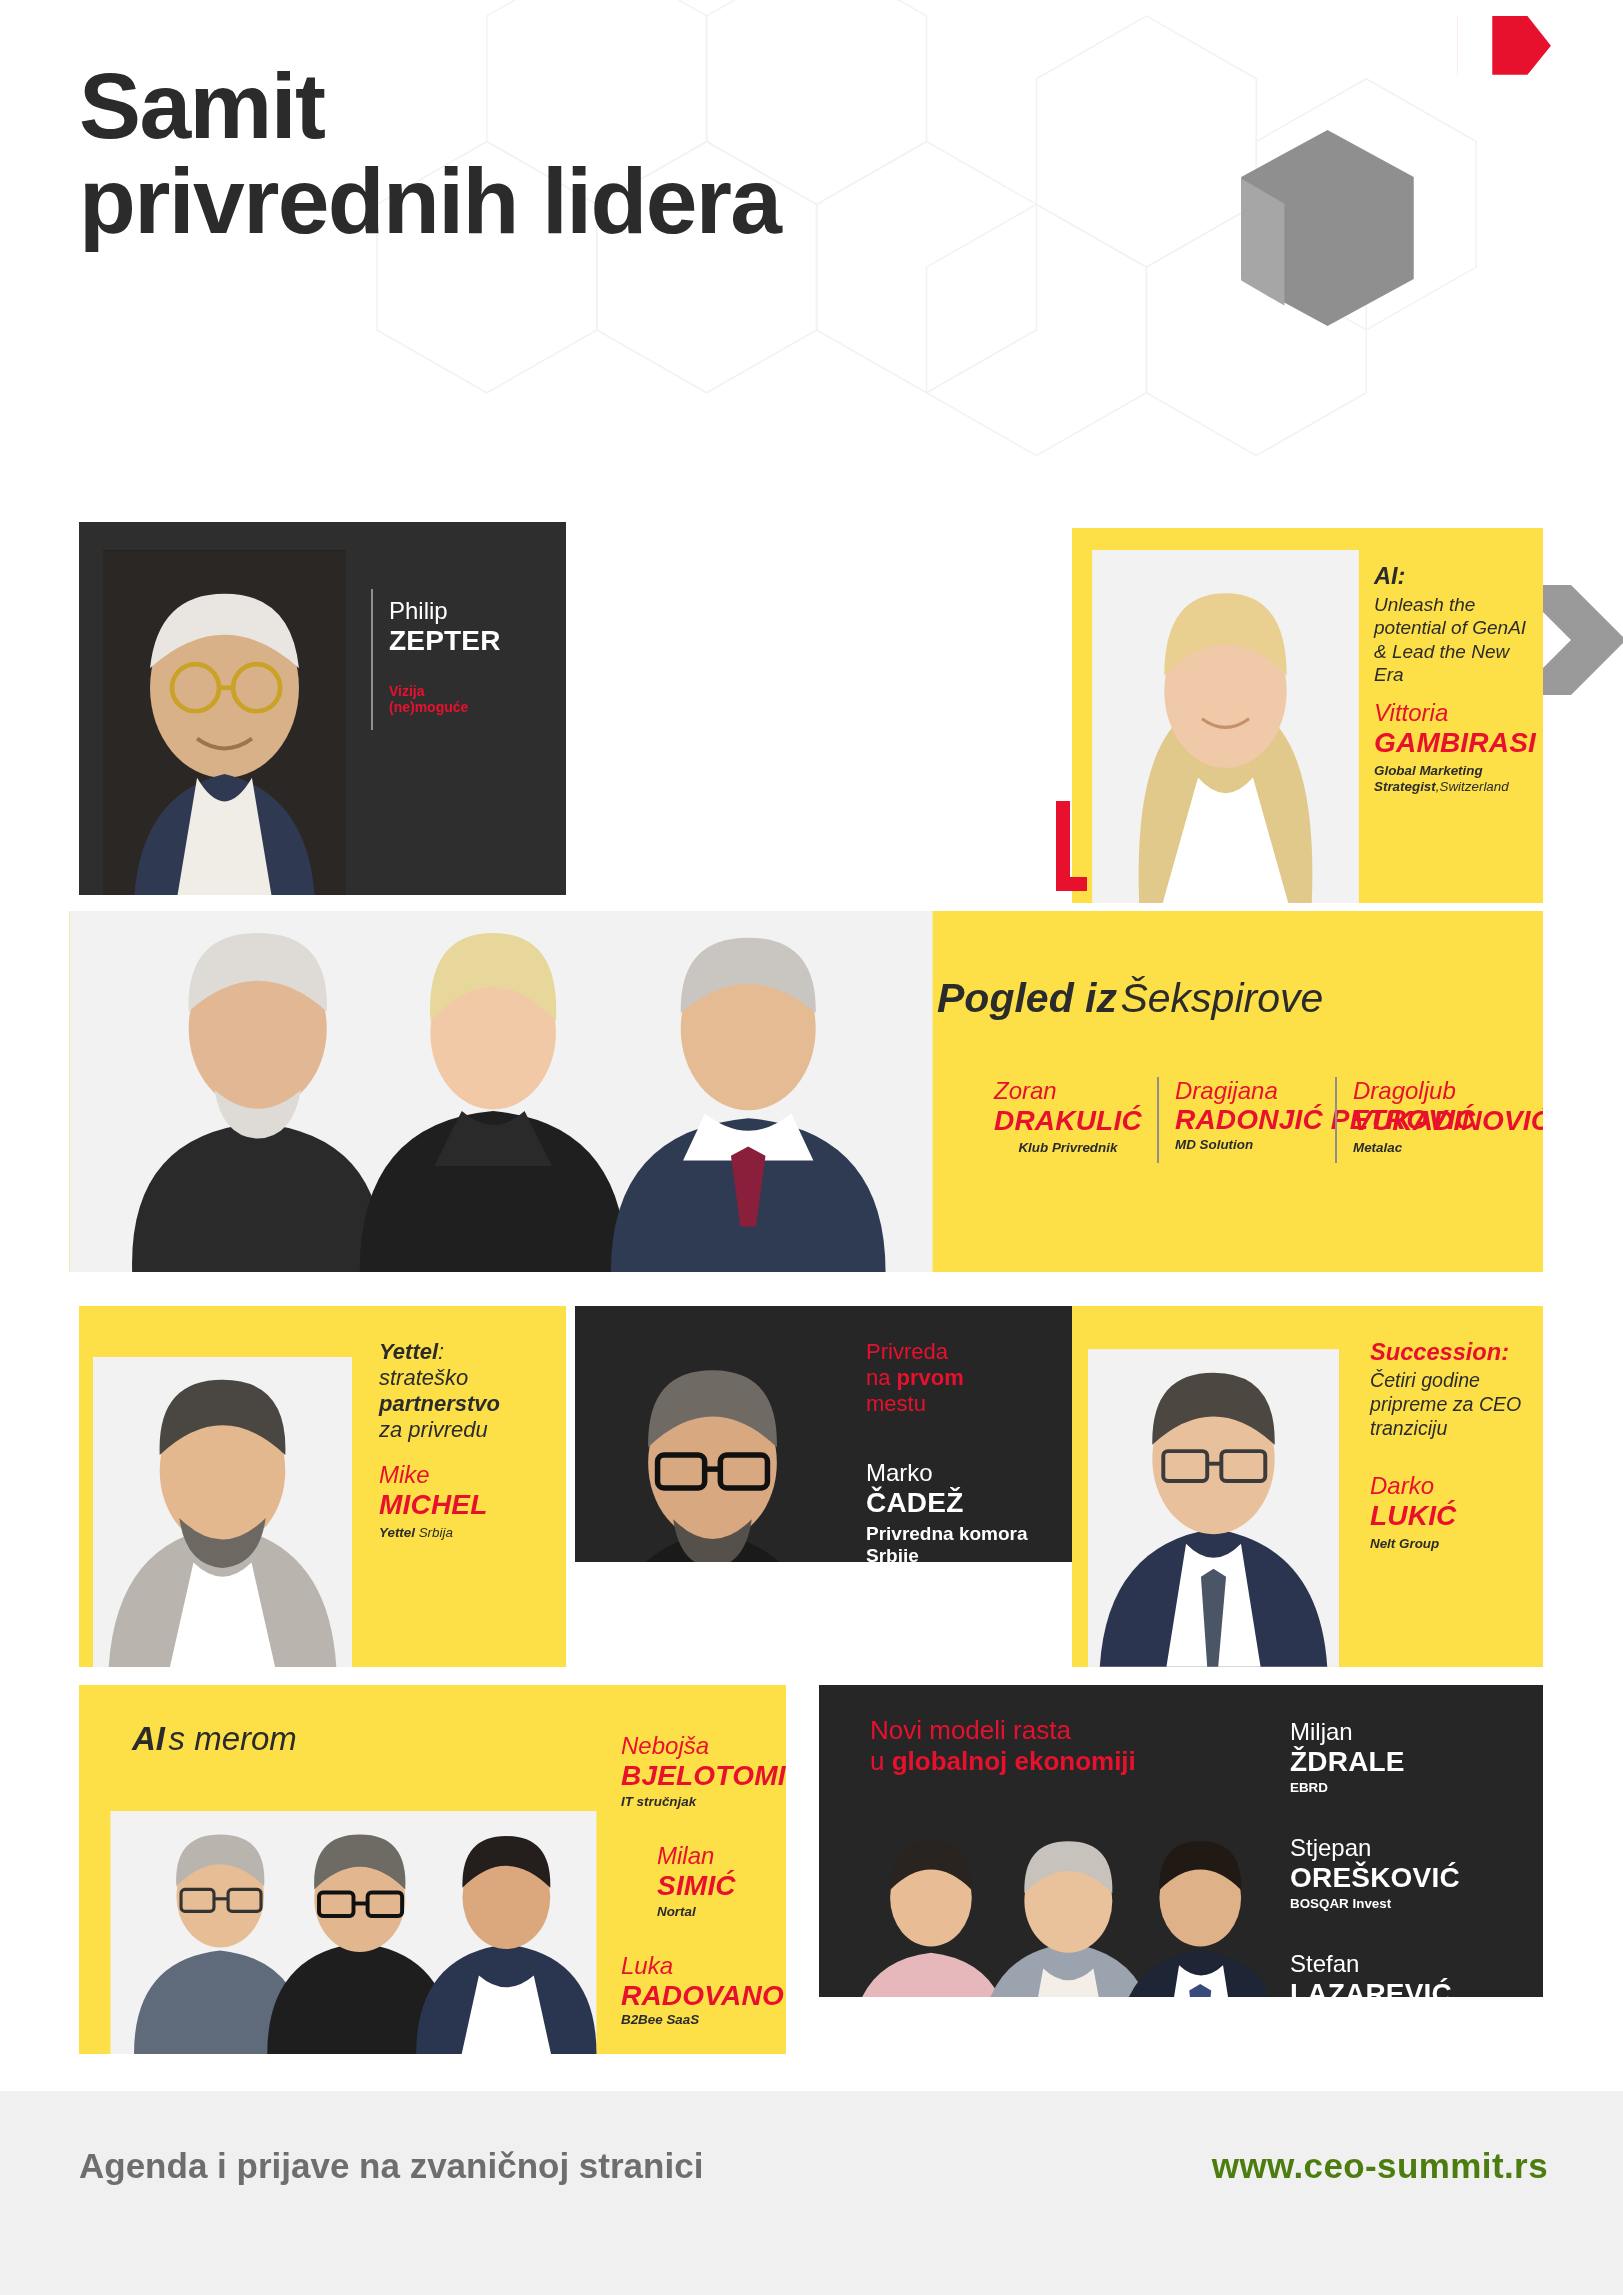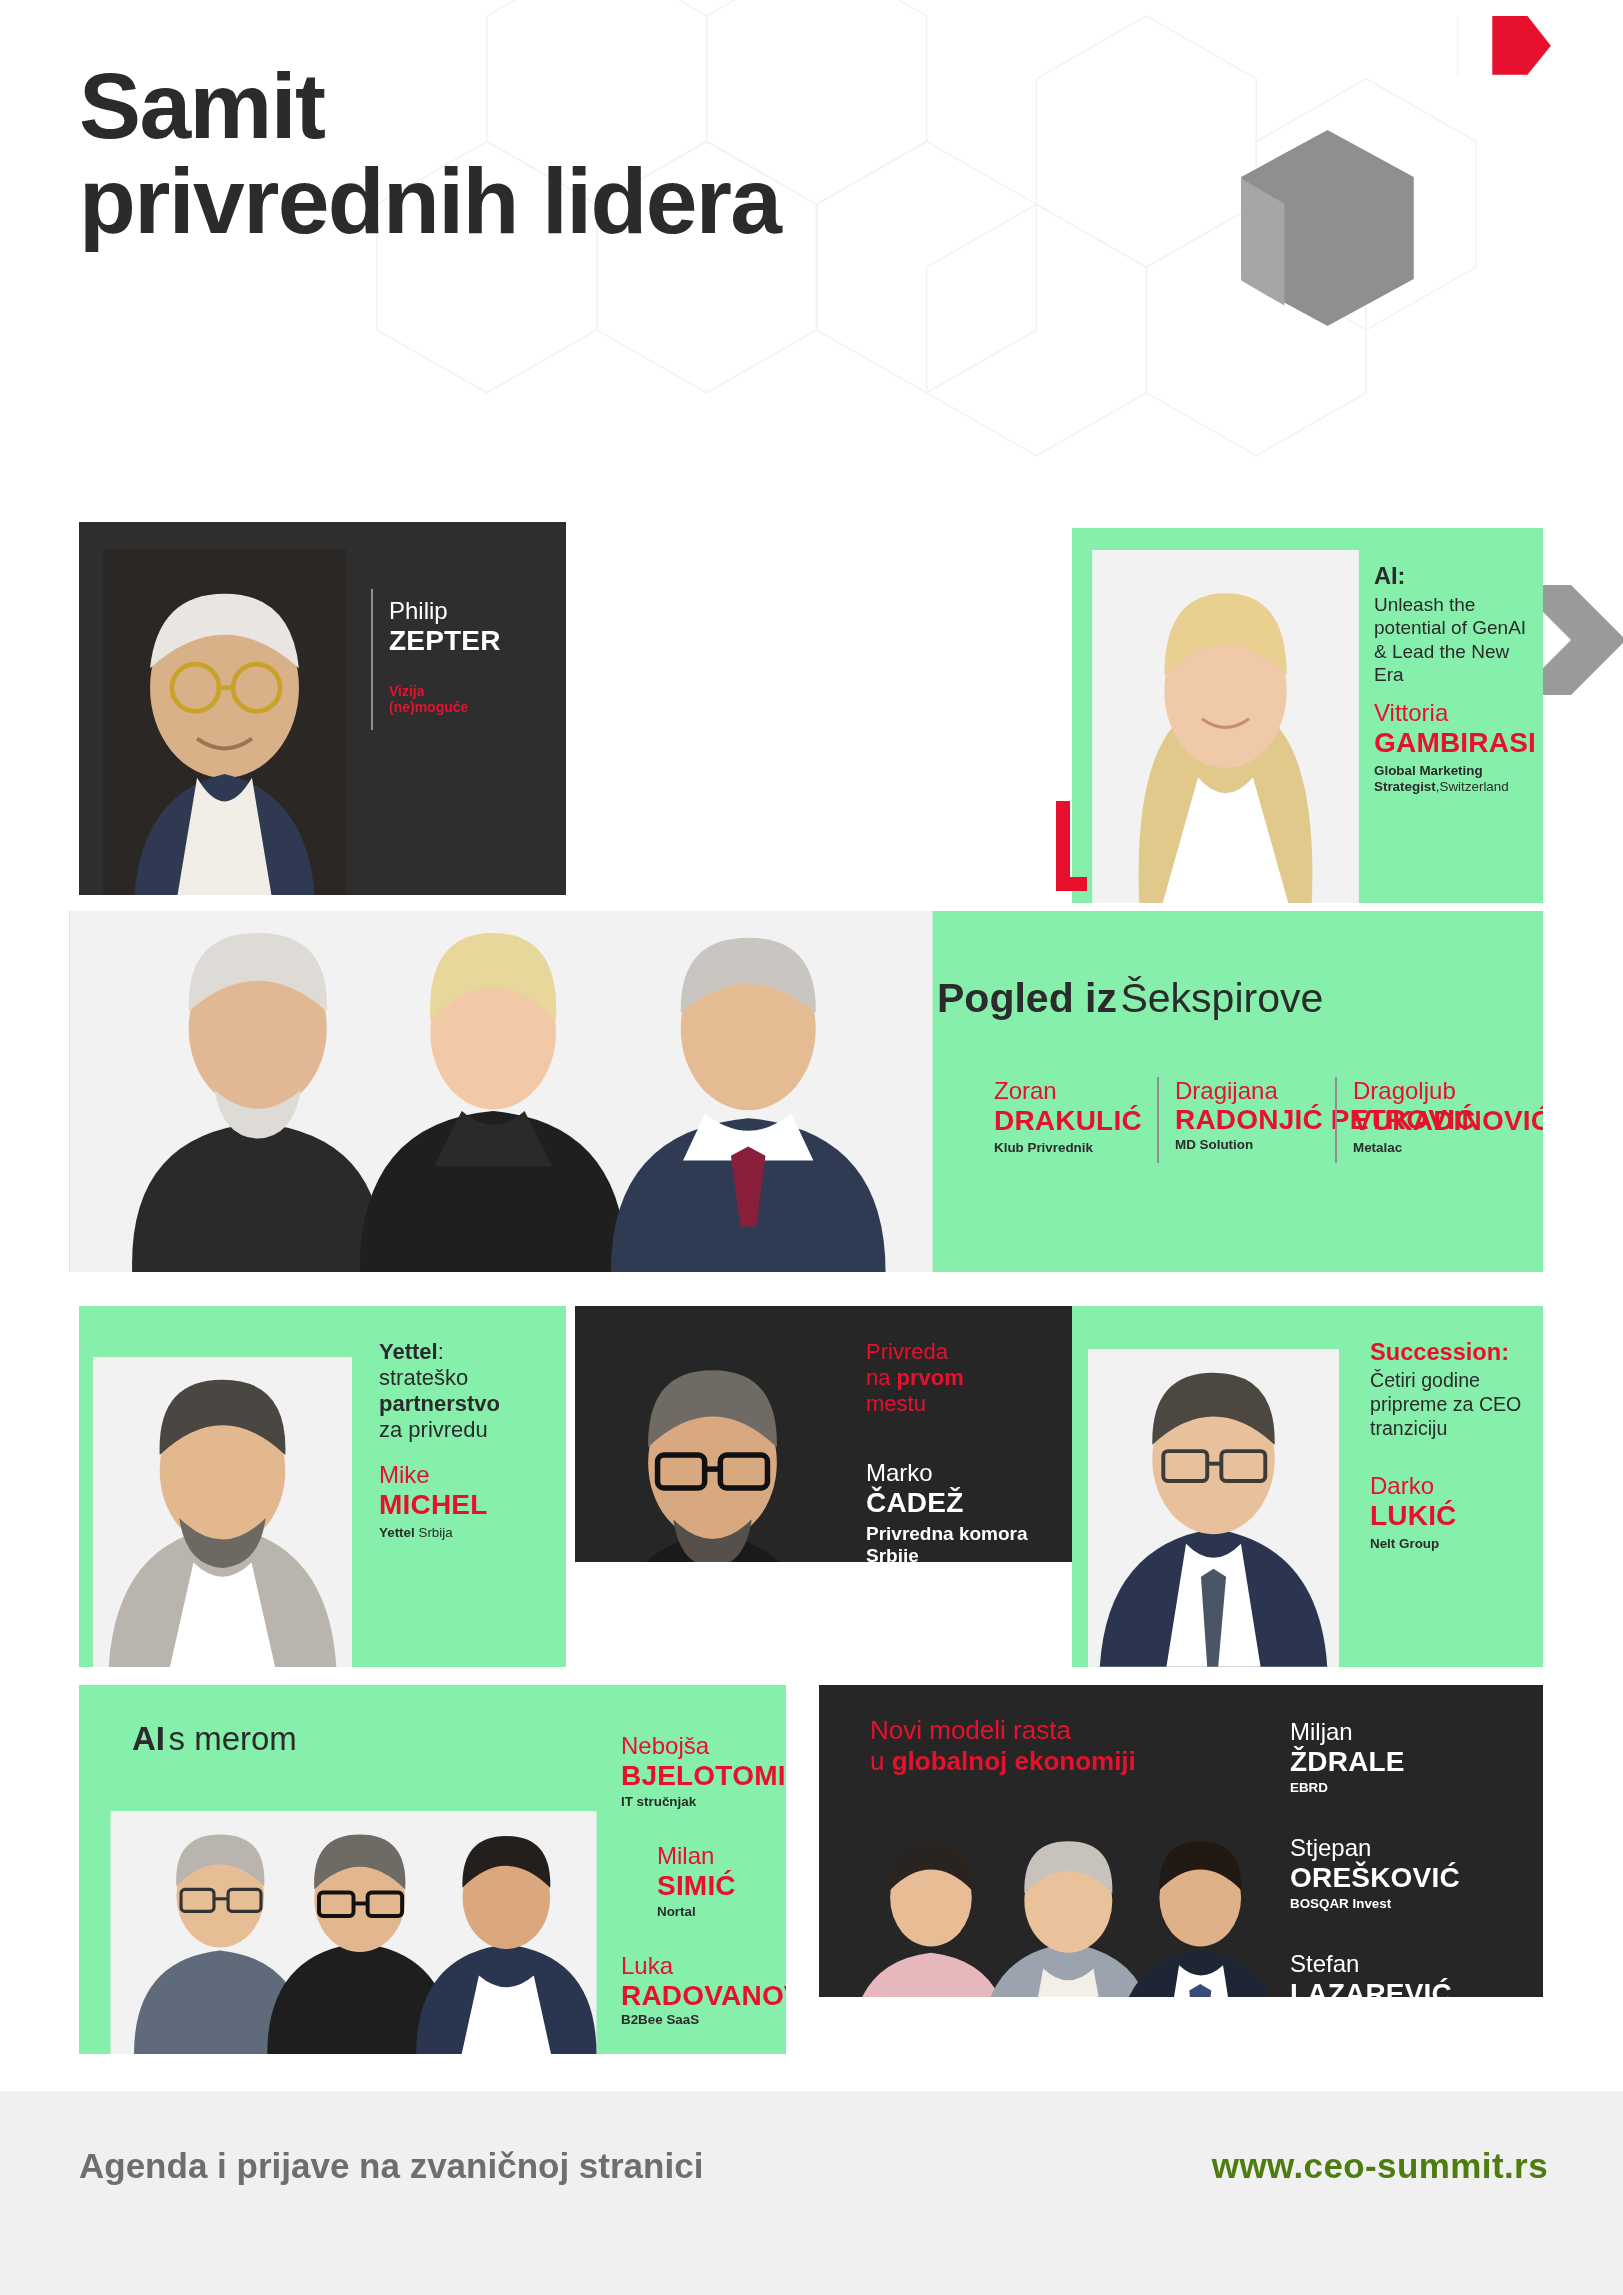--- a/index.html
+++ b/index.html
@@ -89,21 +89,21 @@
     color: #3a3a3a;
     letter-spacing: -0.4px;
   }
 
   
   .card {
     position: absolute;
     overflow: hidden;
   }
   .card.dark { background: #2e2e2e; }
-  .card.light { background: #86efac; }
+  .card.light { background: #fde047; font-style: italic; }
   .card.darker { background: #262626; }
 
   .photo {
     position: absolute;
     background-size: cover;
     background-position: center top;
   }
 
   .txt {
     position: absolute;
@@ -277,21 +277,21 @@
         <path d="M865 300 l22 12 -12 90 -20 0 -12 -90z" fill="#8a1f3c"></path>
       </svg>
     </div>
     <div class="txt" style="left:868px; top:64px;">
       <span style="font-size:41px; font-weight:bold; color:#2b2b2b;">Pogled iz</span>
       <span style="font-size:41px; font-weight:normal; color:#2b2b2b;">Šekspirove</span>
     </div>
     <div class="txt" style="left:925px; top:166px;">
       <div class="name-first red">Zoran</div>
       <div class="name-last red">DRAKULIĆ</div>
-      <div style="font-size:13.4px; font-weight:bold; color:#2b2b2b; margin-top:3.1px;">Klub Privrednik</div>
+      <div style="font-size:13.4px; font-weight:bold; color:#2b2b2b; margin-top:3.1px;text-align:center;">Klub Privrednik</div>
     </div>
     <div class="divider-v" style="left:1088px; top:166px; height:86px;"></div>
     <div class="txt" style="left:1106px; top:166px;">
       <div class="name-first red">Dragijana</div>
       <div class="name-last red" style="line-height:1.05;">RADONJIĆ PETROVIĆ</div>
       <div style="font-size:13.4px; font-weight:bold; color:#2b2b2b; margin-top:3.1px;">MD Solution</div>
     </div>
     <div class="divider-v" style="left:1266px; top:166px; height:86px;"></div>
     <div class="txt" style="left:1284px; top:166px;">
       <div class="name-first red">Dragoljub</div>

